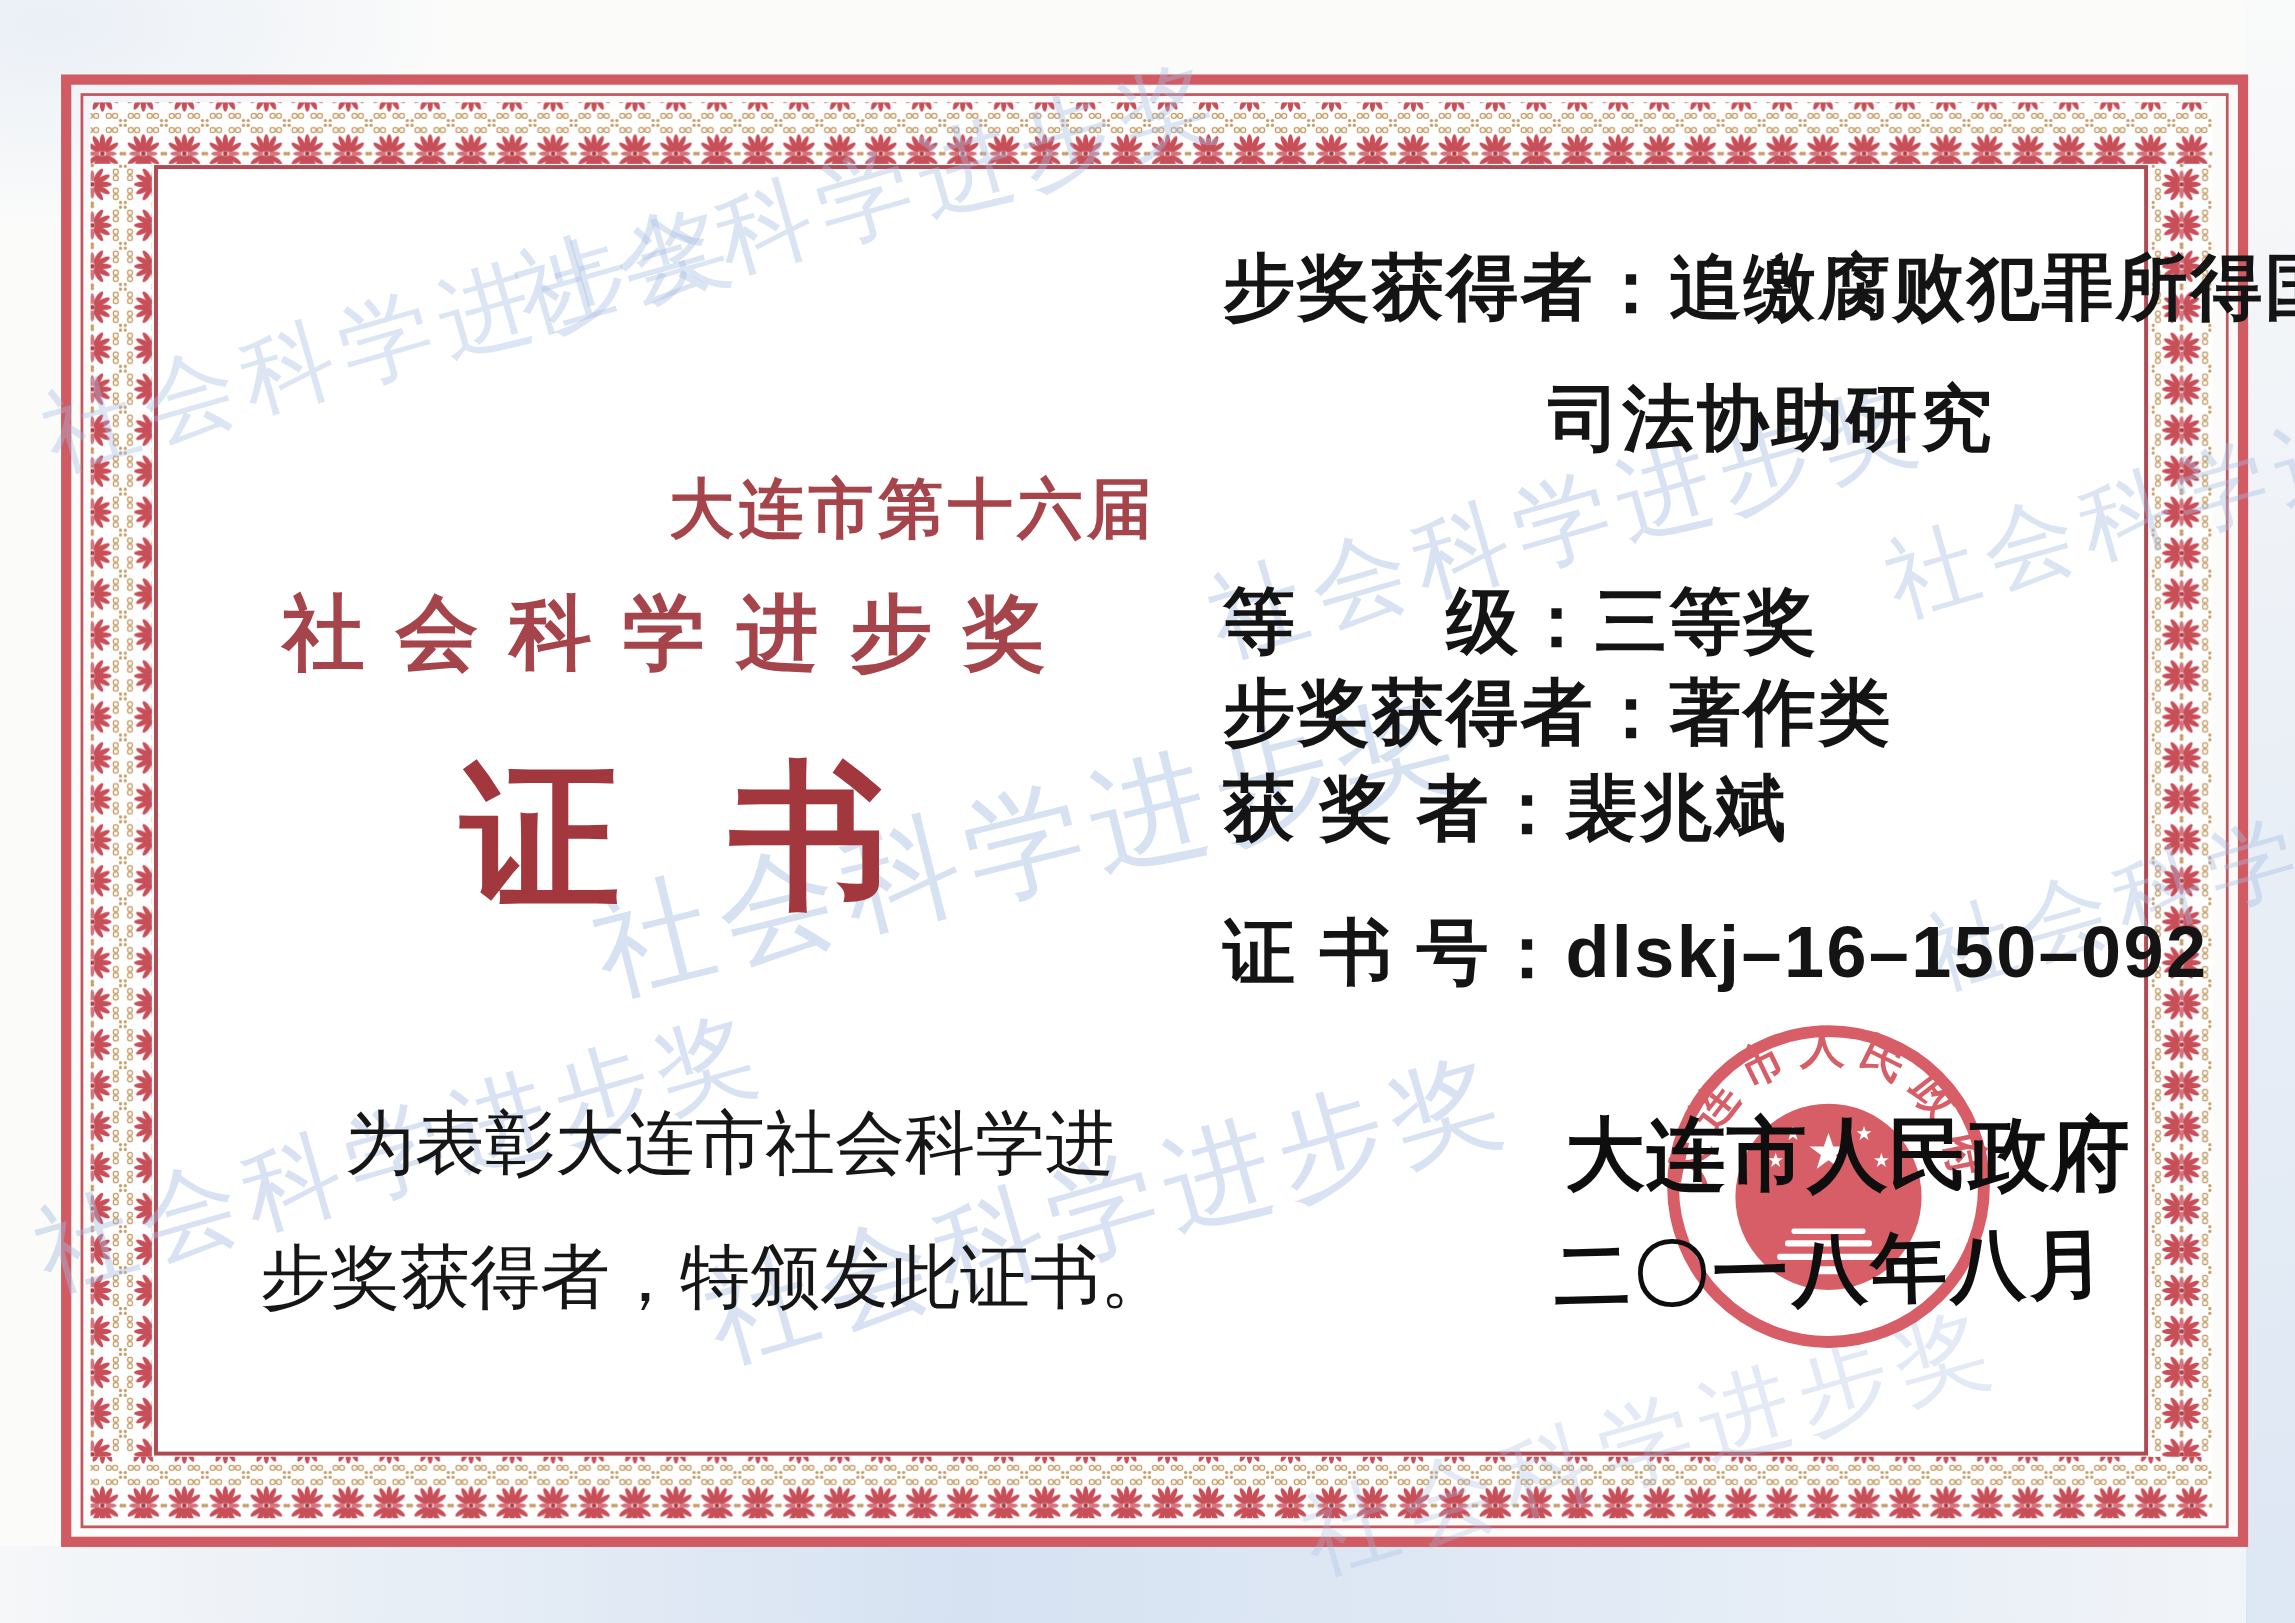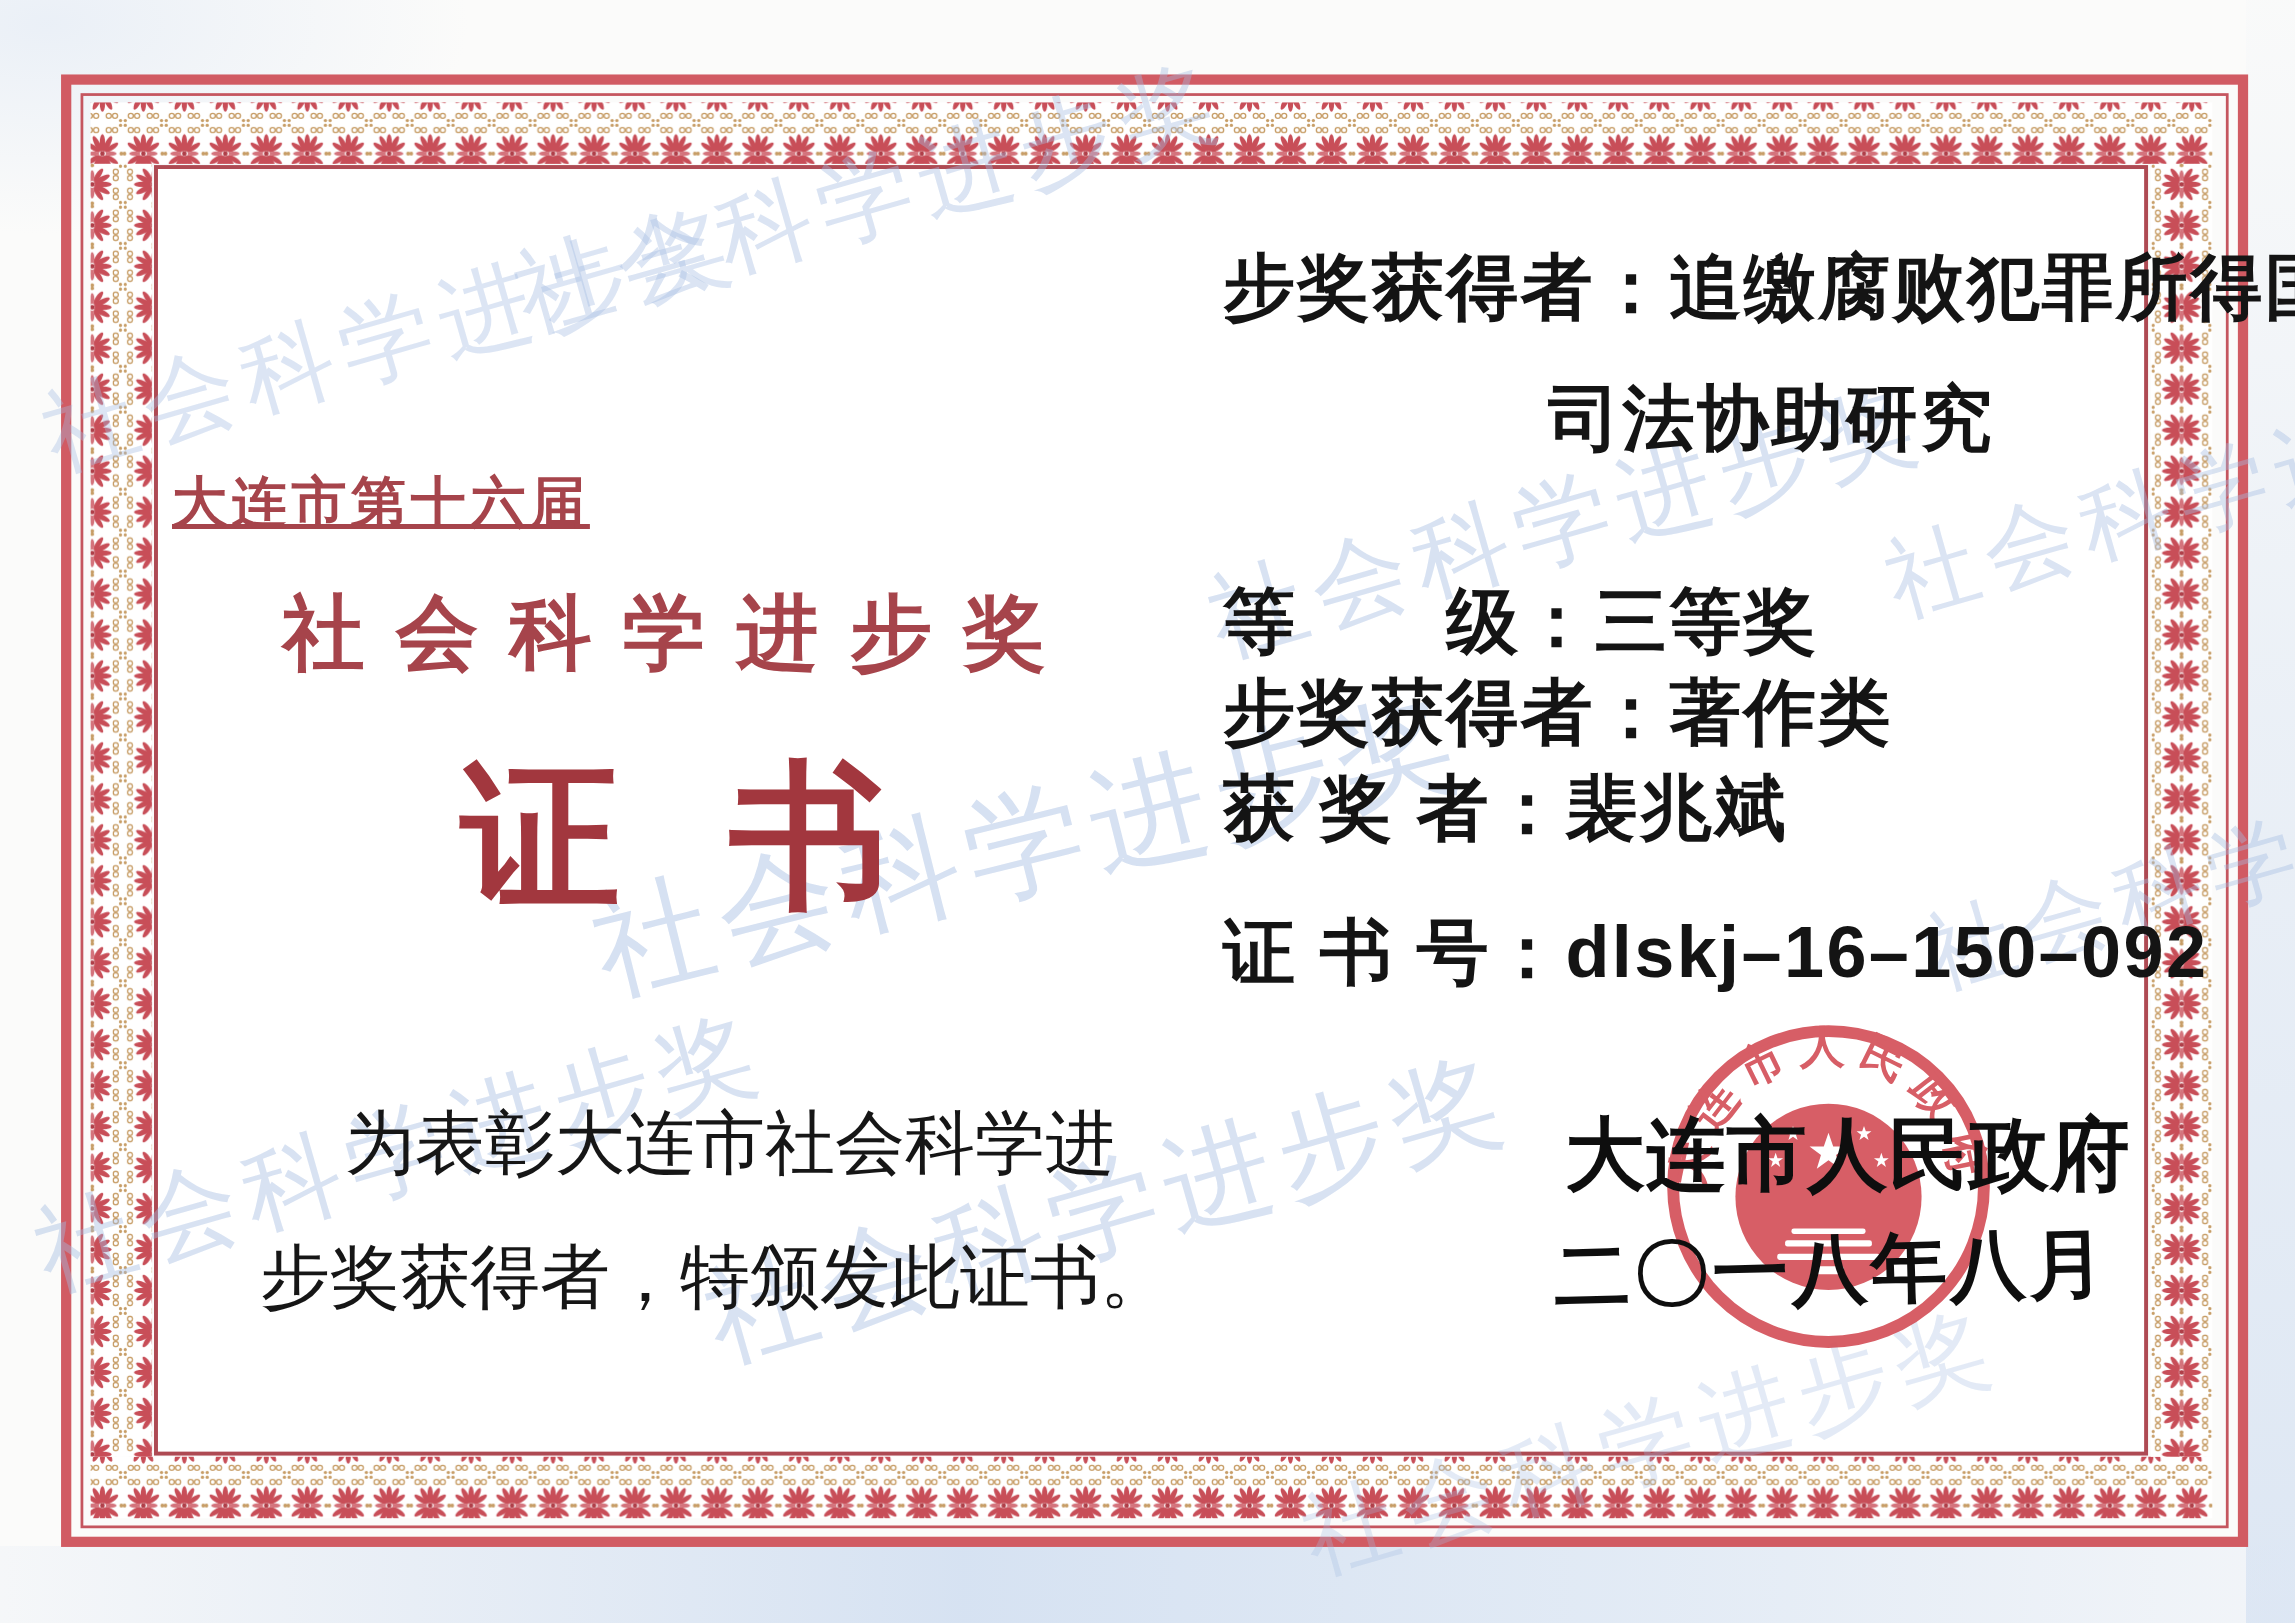--- a/index.html
+++ b/index.html
@@ -44,23 +44,23 @@
   .wm2{left:504px;top:134px;font-size:95px;opacity:.8;}
   .wm3{left:1198px;top:457px;font-size:96px;opacity:.85;}
   .wm4{left:1875px;top:426px;font-size:91px;opacity:.8;}
   .wm5{left:583px;top:764px;font-size:118px;opacity:.9;transform:rotate(-14deg);}
   .wm6{left:23.6px;top:1087px;font-size:98px;opacity:.85;}
   .wm7{left:693px;top:1135px;font-size:109px;opacity:.85;}
   .wm8{left:1915px;top:804px;font-size:88px;opacity:.8;}
   .wm9{left:1292px;top:1379px;font-size:93px;opacity:.6;}
   
   .session-title{
-    left:172px;top:470px;width:985px;text-align:left;
-    font-size:55px;font-weight:bold;letter-spacing:4.7px;
-    color:#a6444b;line-height:1.2;text-decoration:underline;
+    left:172px;top:470px;width:985px;text-align:right;
+    font-size:65px;font-weight:bold;letter-spacing:4.7px;
+    color:#a6444b;line-height:1.2;
   }
   .award-title{
     left:152px;top:585px;width:1024px;text-align:center;
     font-size:82px;font-weight:bold;letter-spacing:31.5px;padding-left:31.5px;box-sizing:border-box;
     color:#a6444b;line-height:1.2;
   }
   .cert-title{
     left:461px;top:750px;
     font-size:159px;font-weight:bold;letter-spacing:109px;
     color:#a2373e;line-height:1.1;white-space:nowrap;text-align:right;

